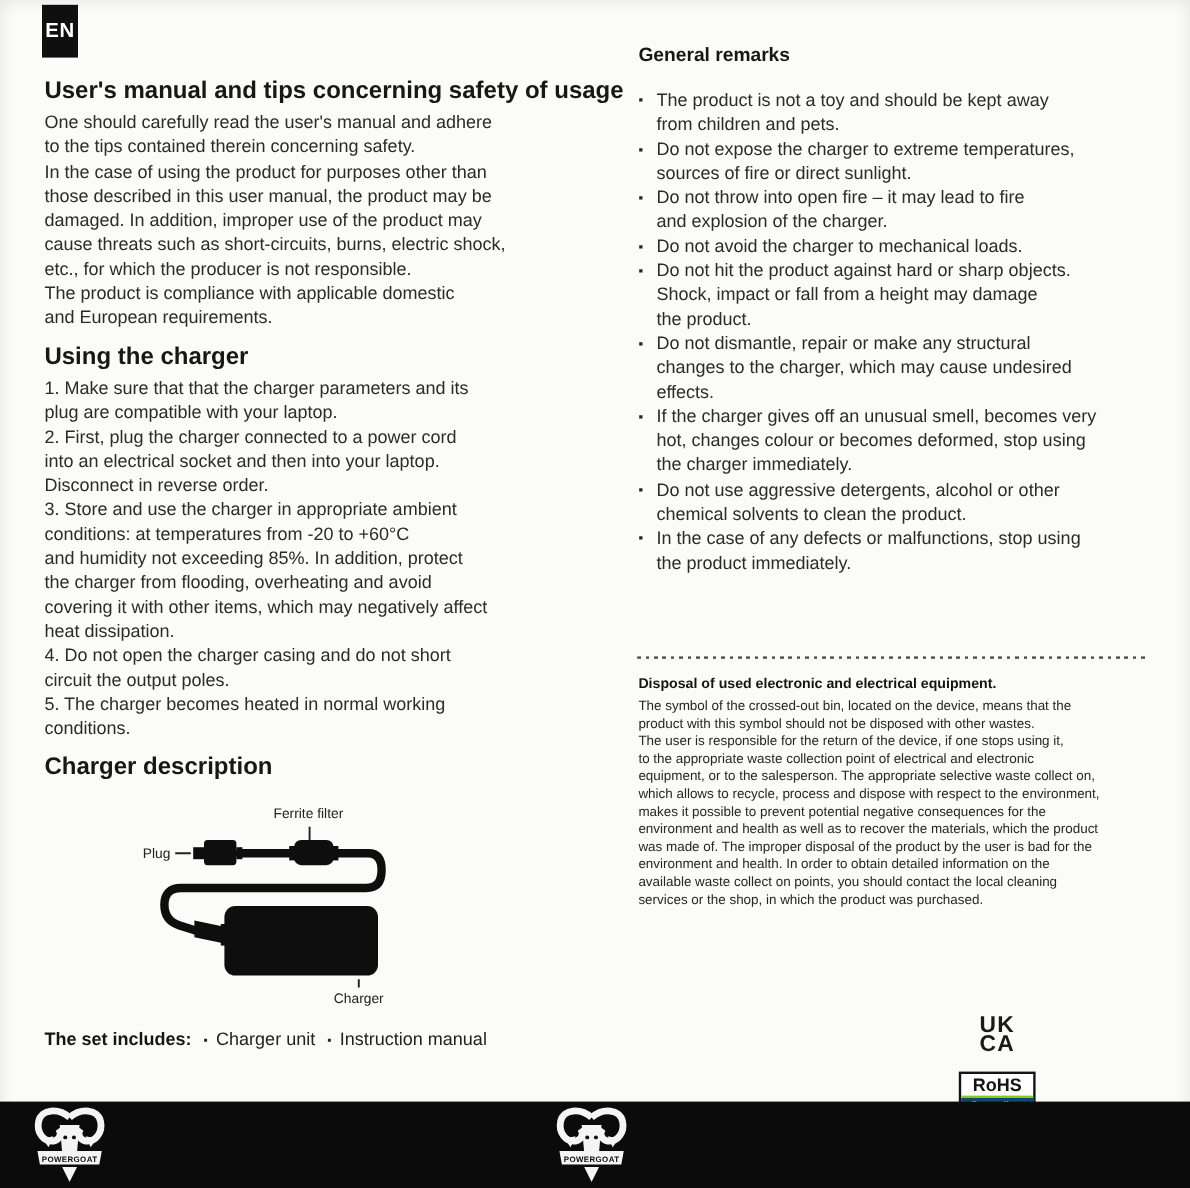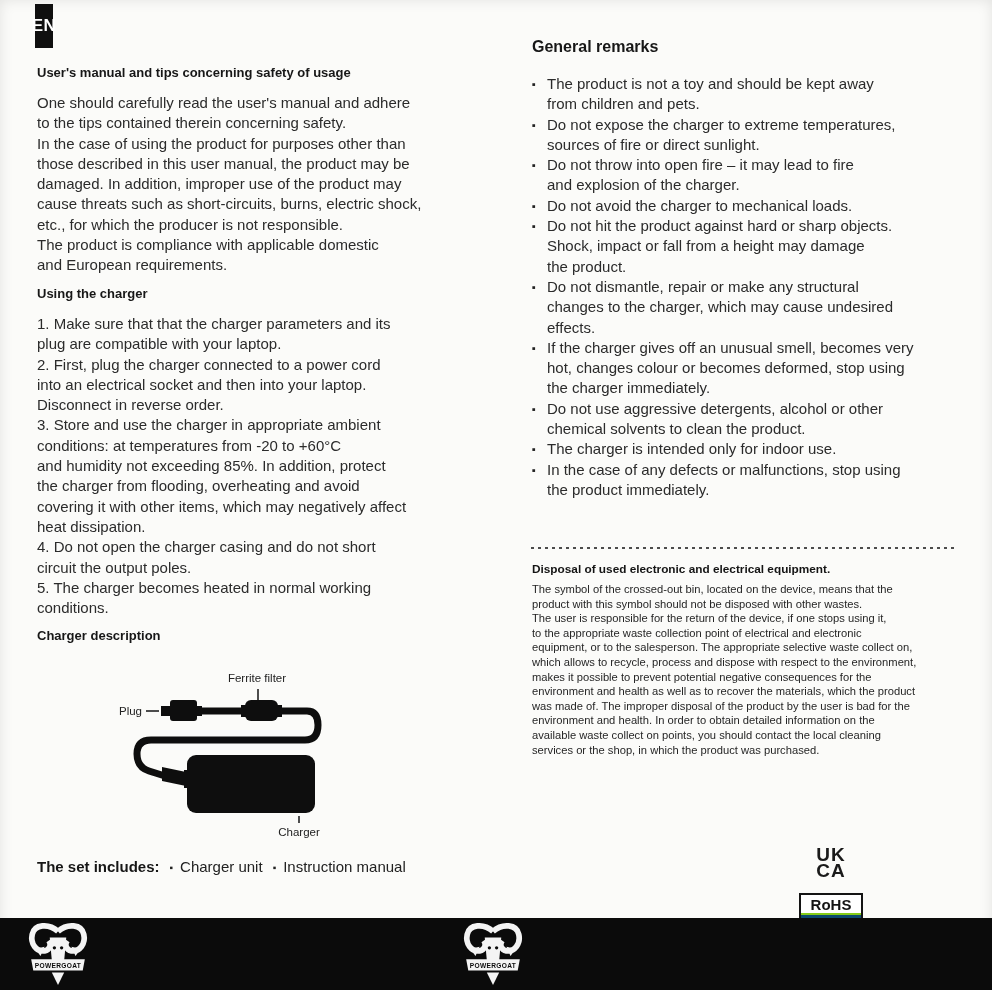--- a/index.html
+++ b/index.html
@@ -10,27 +10,27 @@
     background:#fbfbf9;
     font-family:"Liberation Sans", sans-serif;
     color:#2b2b2b;
     overflow:hidden;
     box-shadow: inset 0 0 14px rgba(0,0,0,.10);
   }
   .abs { position:absolute; }
 
   
   .en-badge {
-    left:35px; top:4px; width:18px; height:44px;
+    left:35px; top:4px; width:30px; height:44px;
     background:#0f0f0f; color:#fff;
     display:flex; align-items:center; justify-content:center;
     font-size:17px; font-weight:bold; letter-spacing:.5px;
   }
 
-  h2.sec { font-size:13px; font-weight:bold; color:#171717; }
+  h2.sec { font-size:20px; font-weight:bold; color:#171717; }
   .body-text {
     font-size:15px; line-height:20.3px; color:#2b2b2b;
     white-space:pre-line; width:482px;
   }
 
   
   .remarks-list { list-style:none; width:448px; }
   .remarks-list li {
     position:relative; padding-left:15px;
     font-size:15px; line-height:20.3px; color:#2b2b2b;
@@ -167,21 +167,20 @@
 Shock, impact or fall from a height may damage
 the product.</li>
     <li>Do not dismantle, repair or make any structural
 changes to the charger, which may cause undesired
 effects.</li>
     <li>If the charger gives off an unusual smell, becomes very
 hot, changes colour or becomes deformed, stop using
 the charger immediately.</li>
     <li>Do not use aggressive detergents, alcohol or other
 chemical solvents to clean the product.</li>
-    <li>The charger is intended only for indoor use.</li>
     <li>In the case of any defects or malfunctions, stop using
 the product immediately.</li>
   </ul>
 
   <div class="abs dashed-divider"></div>
 
   <div class="abs disposal-heading" style="left:532px; top:562px;">Disposal of used electronic and electrical equipment.</div>
 
   <div class="abs disposal-body" style="left:532px; top:582px;">The symbol of the crossed-out bin, located on the device, means that the
 product with this symbol should not be disposed with other wastes.

